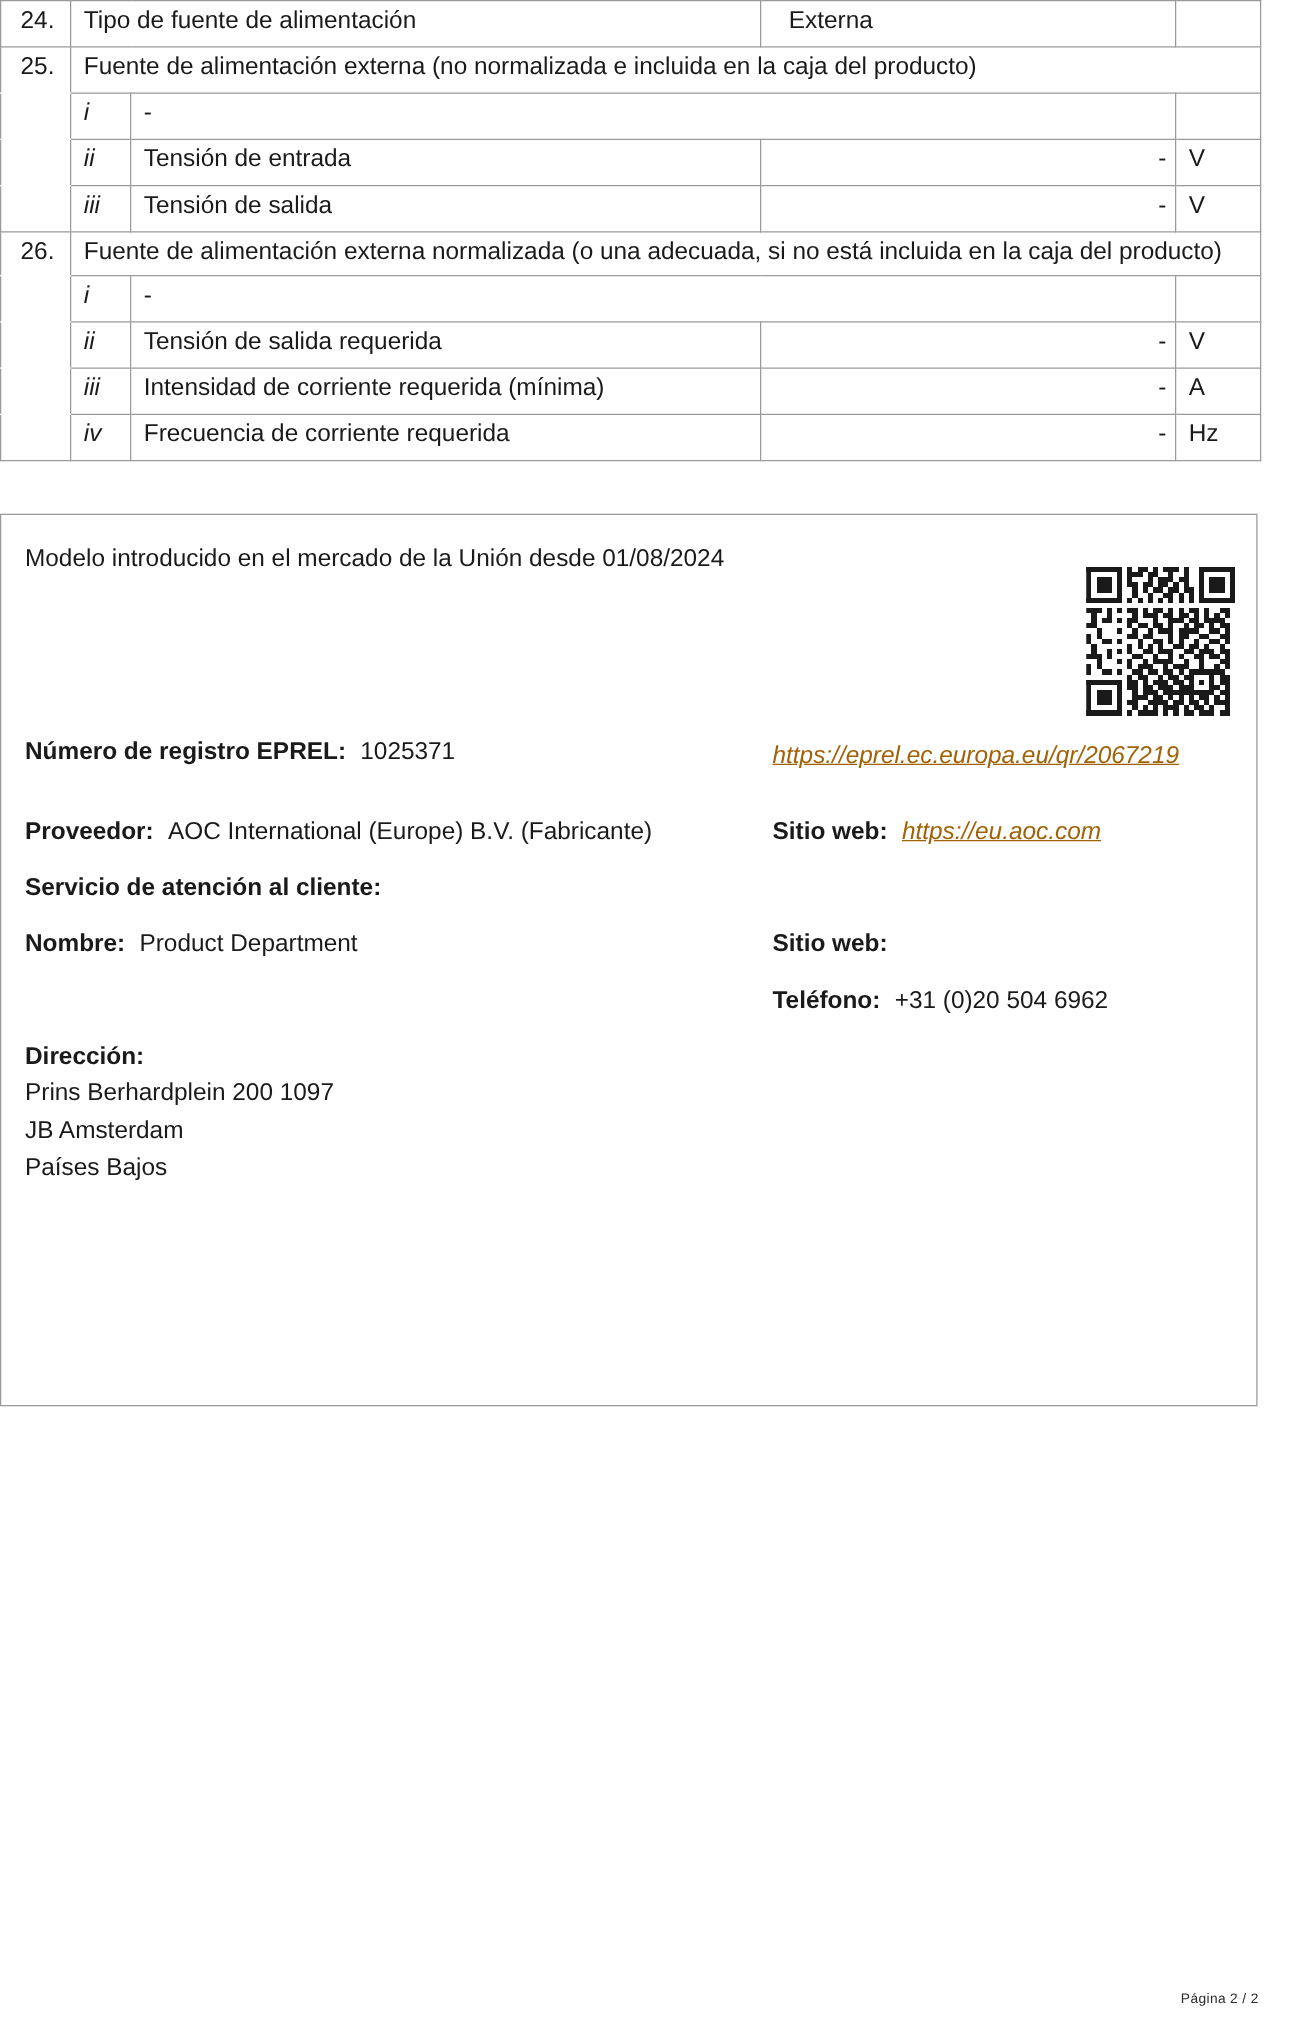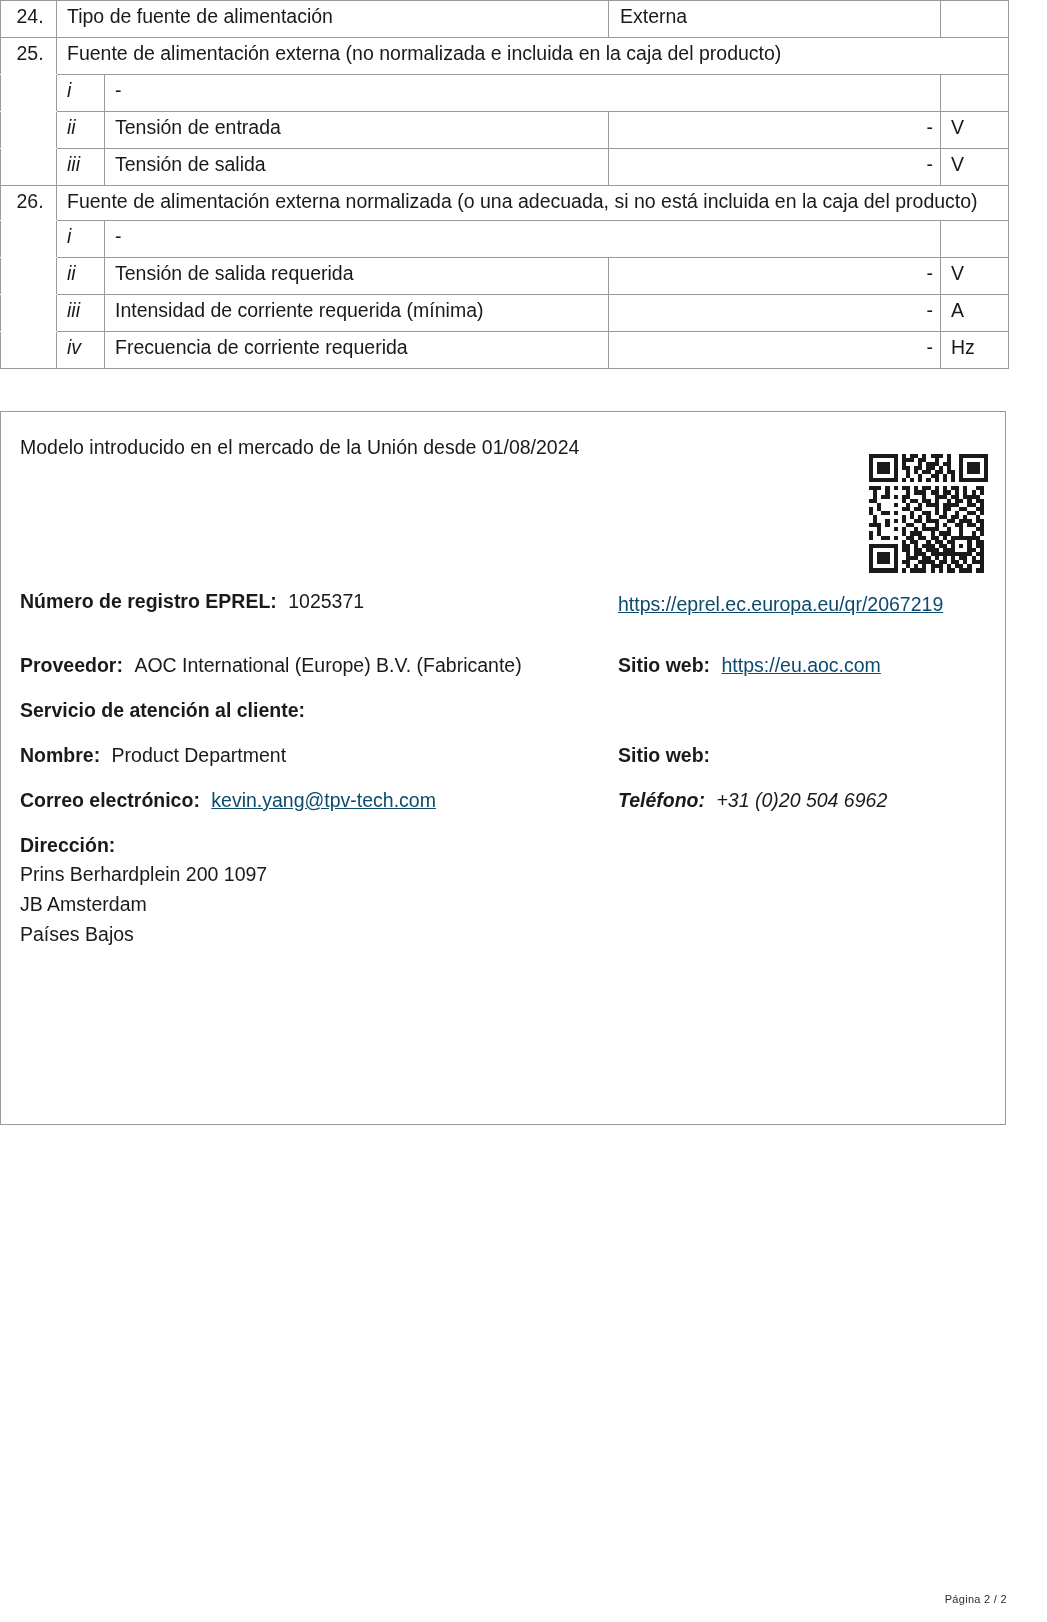--- a/index.html
+++ b/index.html
@@ -91,23 +91,24 @@
     white-space: nowrap;
   }
   .c-right {
     position: absolute;
     left: 617px;
     white-space: nowrap;
   }
   .lbl { font-weight: bold; }
   .val { font-weight: normal; }
   a.link, .link {
-    color: #0c4a6e;
+    color: #a16207;
     text-decoration: underline;
     cursor: pointer;
+    font-style: italic;
   }
   .link-wrap {
     display: inline-block;
     width: 338px;
     white-space: normal;
     vertical-align: top;
     line-height: 1.45;
   }
   .addr-line {
     position: absolute;
@@ -134,21 +135,21 @@
       <col class="col-rom">
       <col class="col-label">
       <col class="col-value">
       <col class="col-unit">
   </colgroup>
   <tbody>
 
     <tr class="row-tall">
       <td class="col-num">24.</td>
       <td class="col-label" colspan="2">Tipo de fuente de alimentación</td>
-      <td class="col-value" style="text-align:left;padding-left:11px;">Externa</td>
+      <td class="col-value" style="text-align:left;padding-left:22px;">Externa</td>
       <td class="col-unit"></td>
     </tr>
 
     <tr class="row-tall">
       <td class="col-num open-bottom">25.</td>
       <td colspan="4">Fuente de alimentación externa (no normalizada e incluida en la caja del producto)</td>
     </tr>
 
     <tr class="row-tall">
       <td class="col-num open-top open-bottom"></td>
@@ -468,25 +469,21 @@
         <span class="lbl">Nombre:</span>
         <span class="val" style="margin-left:6px;">Product Department</span>
       </div>
       <div class="c-right" style="top:0;">
         <span class="lbl">Sitio web:</span>
         <span class="val" style="margin-left:6px;"></span>
       </div>
     </div>
 
     <div class="c-row" style="height:45px;">
-      <div class="c-left" style="top:0;">
-        <span class="lbl">Correo electrónico:</span>
-        <span class="link" style="margin-left:6px;">kevin.yang@tpv-tech.com</span>
-      </div>
-      <div class="c-right" style="top:0;font-style:italic;">
+      <div class="c-right" style="top:0;">
         <span class="lbl">Teléfono:</span>
         <span class="val" style="margin-left:6px;">+31 (0)20 504 6962</span>
       </div>
     </div>
 
     <div class="c-row" style="height:140px;">
       <div class="c-left lbl" style="top:0;">Dirección:</div>
       <div class="addr-line" style="top:29px;">Prins Berhardplein 200 1097</div>
       <div class="addr-line" style="top:59px;"> JB Amsterdam</div>
       <div class="addr-line" style="top:89px;">Países Bajos</div>

